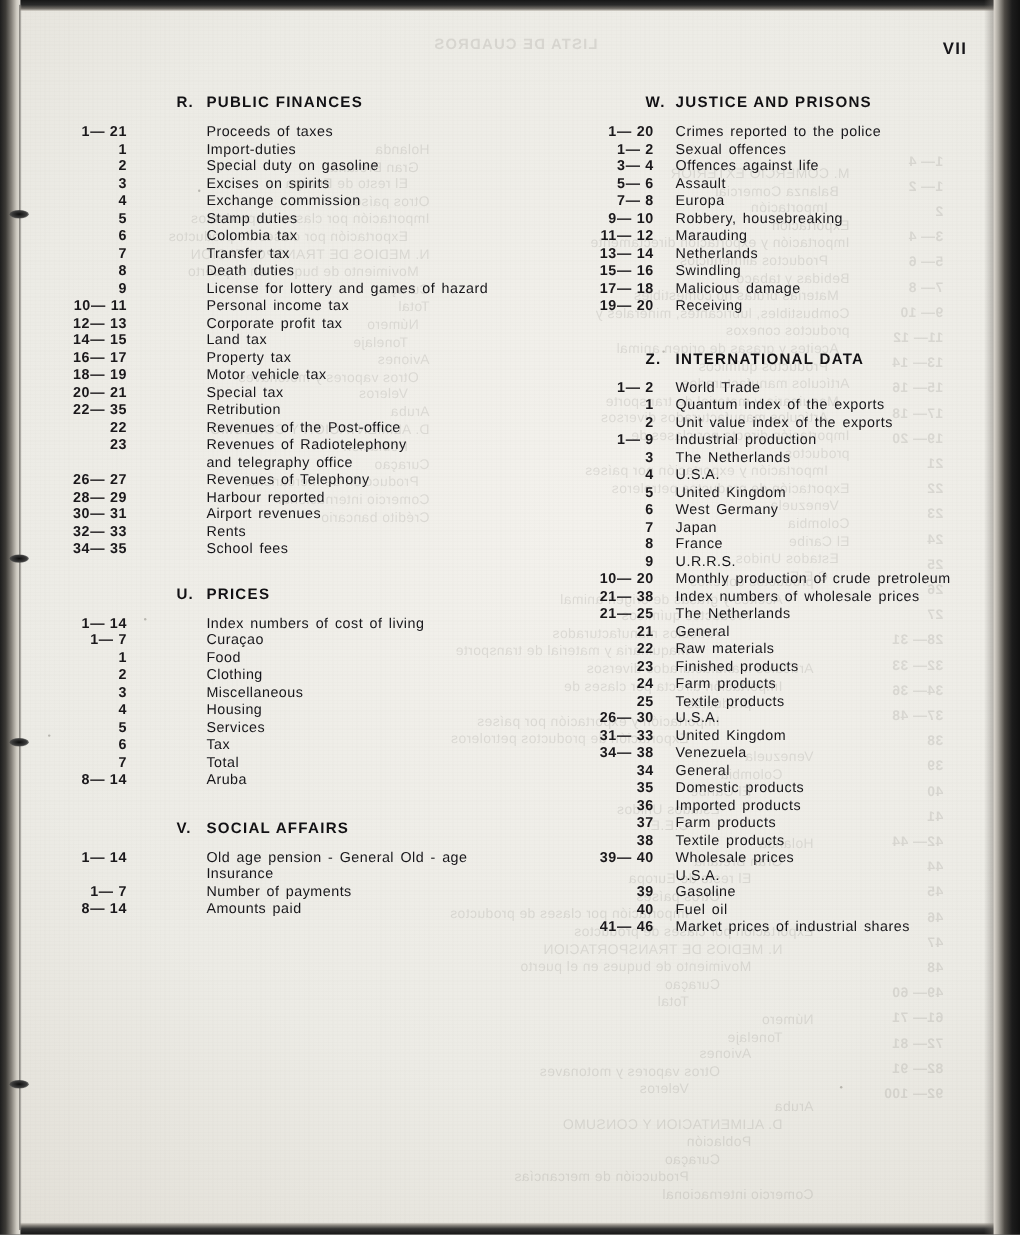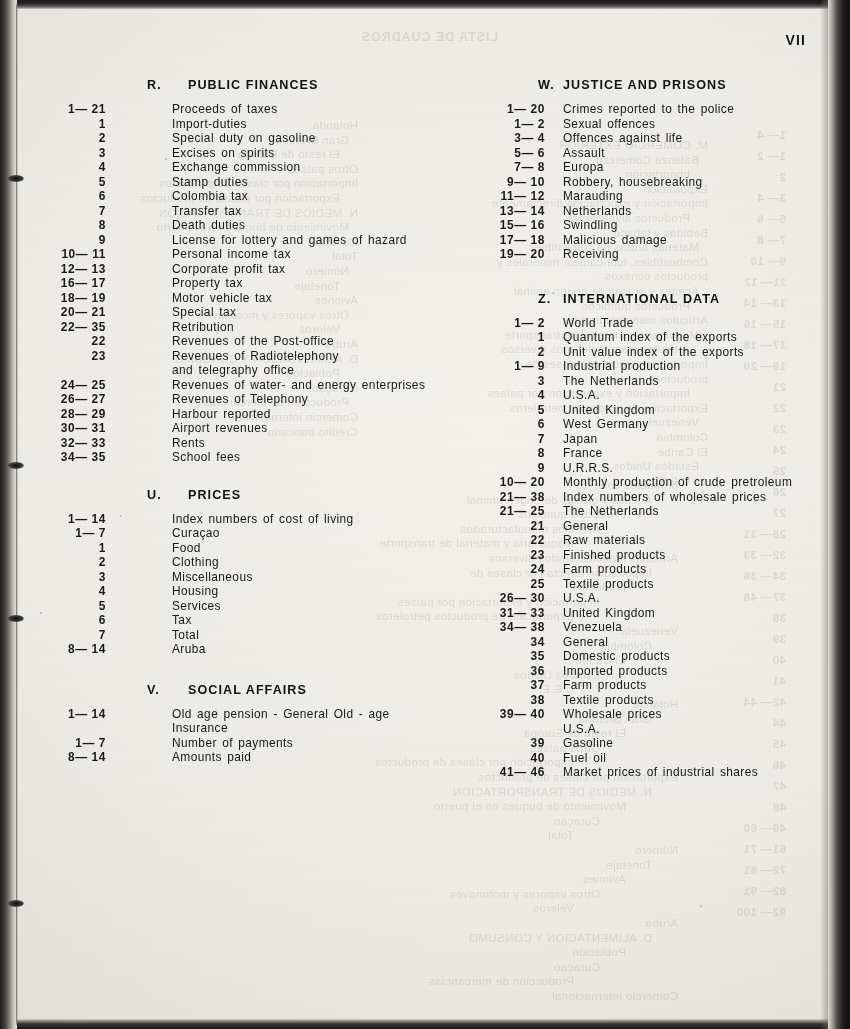--- a/index.html
+++ b/index.html
@@ -146,21 +146,21 @@
     top: 0;
     font-size: 11.9px;
     letter-spacing: .42px;
     word-spacing: 1.6px;
     color: #17161a;
   }
   
   .col-left  .row .num { left: 8px;  width: 98px; }
   .col-left  .row .lbl { left: 172px; }
   .col-left  .sect-head .sect-letter { left: 147px; }
-  .col-left  .sect-head .sect-title  { left: 188px; }
+  .col-left  .sect-head .sect-title  { left: 172px; }
   
   .col-right .row .num { left: 10px; width: 85px; }
   .col-right .row .lbl { left: 113px; }
   .col-right .sect-head .sect-letter { left: 88px; }
   .col-right .sect-head .sect-title  { left: 113px; }
 
   .spacer-sm { height: 9px; }
   .spacer-lg { height: 24px; }
 </style>
 </head>
@@ -349,20 +349,24 @@
           </div>
           <div class="row">
             <span class="num">10— 11</span>
             <span class="lbl">Personal income tax</span>
           </div>
           <div class="row">
             <span class="num">12— 13</span>
             <span class="lbl">Corporate profit tax</span>
           </div>
           <div class="row">
+            <span class="num">14— 15</span>
+            <span class="lbl">Land tax</span>
+          </div>
+          <div class="row">
             <span class="num">16— 17</span>
             <span class="lbl">Property tax</span>
           </div>
           <div class="row">
             <span class="num">18— 19</span>
             <span class="lbl">Motor vehicle tax</span>
           </div>
           <div class="row">
             <span class="num">20— 21</span>
             <span class="lbl">Special tax</span>
@@ -375,24 +379,20 @@
             <span class="num">22</span>
             <span class="lbl">Revenues of the Post-office</span>
           </div>
           <div class="row">
             <span class="num">23</span>
             <span class="lbl">Revenues of Radiotelephony</span>
           </div>
           <div class="row">
             <span class="num"></span>
             <span class="lbl">and telegraphy office</span>
-          </div>
-          <div class="row">
-            <span class="num">24— 25</span>
-            <span class="lbl">Revenues of water- and energy enterprises</span>
           </div>
           <div class="row">
             <span class="num">26— 27</span>
             <span class="lbl">Revenues of Telephony</span>
           </div>
           <div class="row">
             <span class="num">28— 29</span>
             <span class="lbl">Harbour reported</span>
           </div>
           <div class="row">

